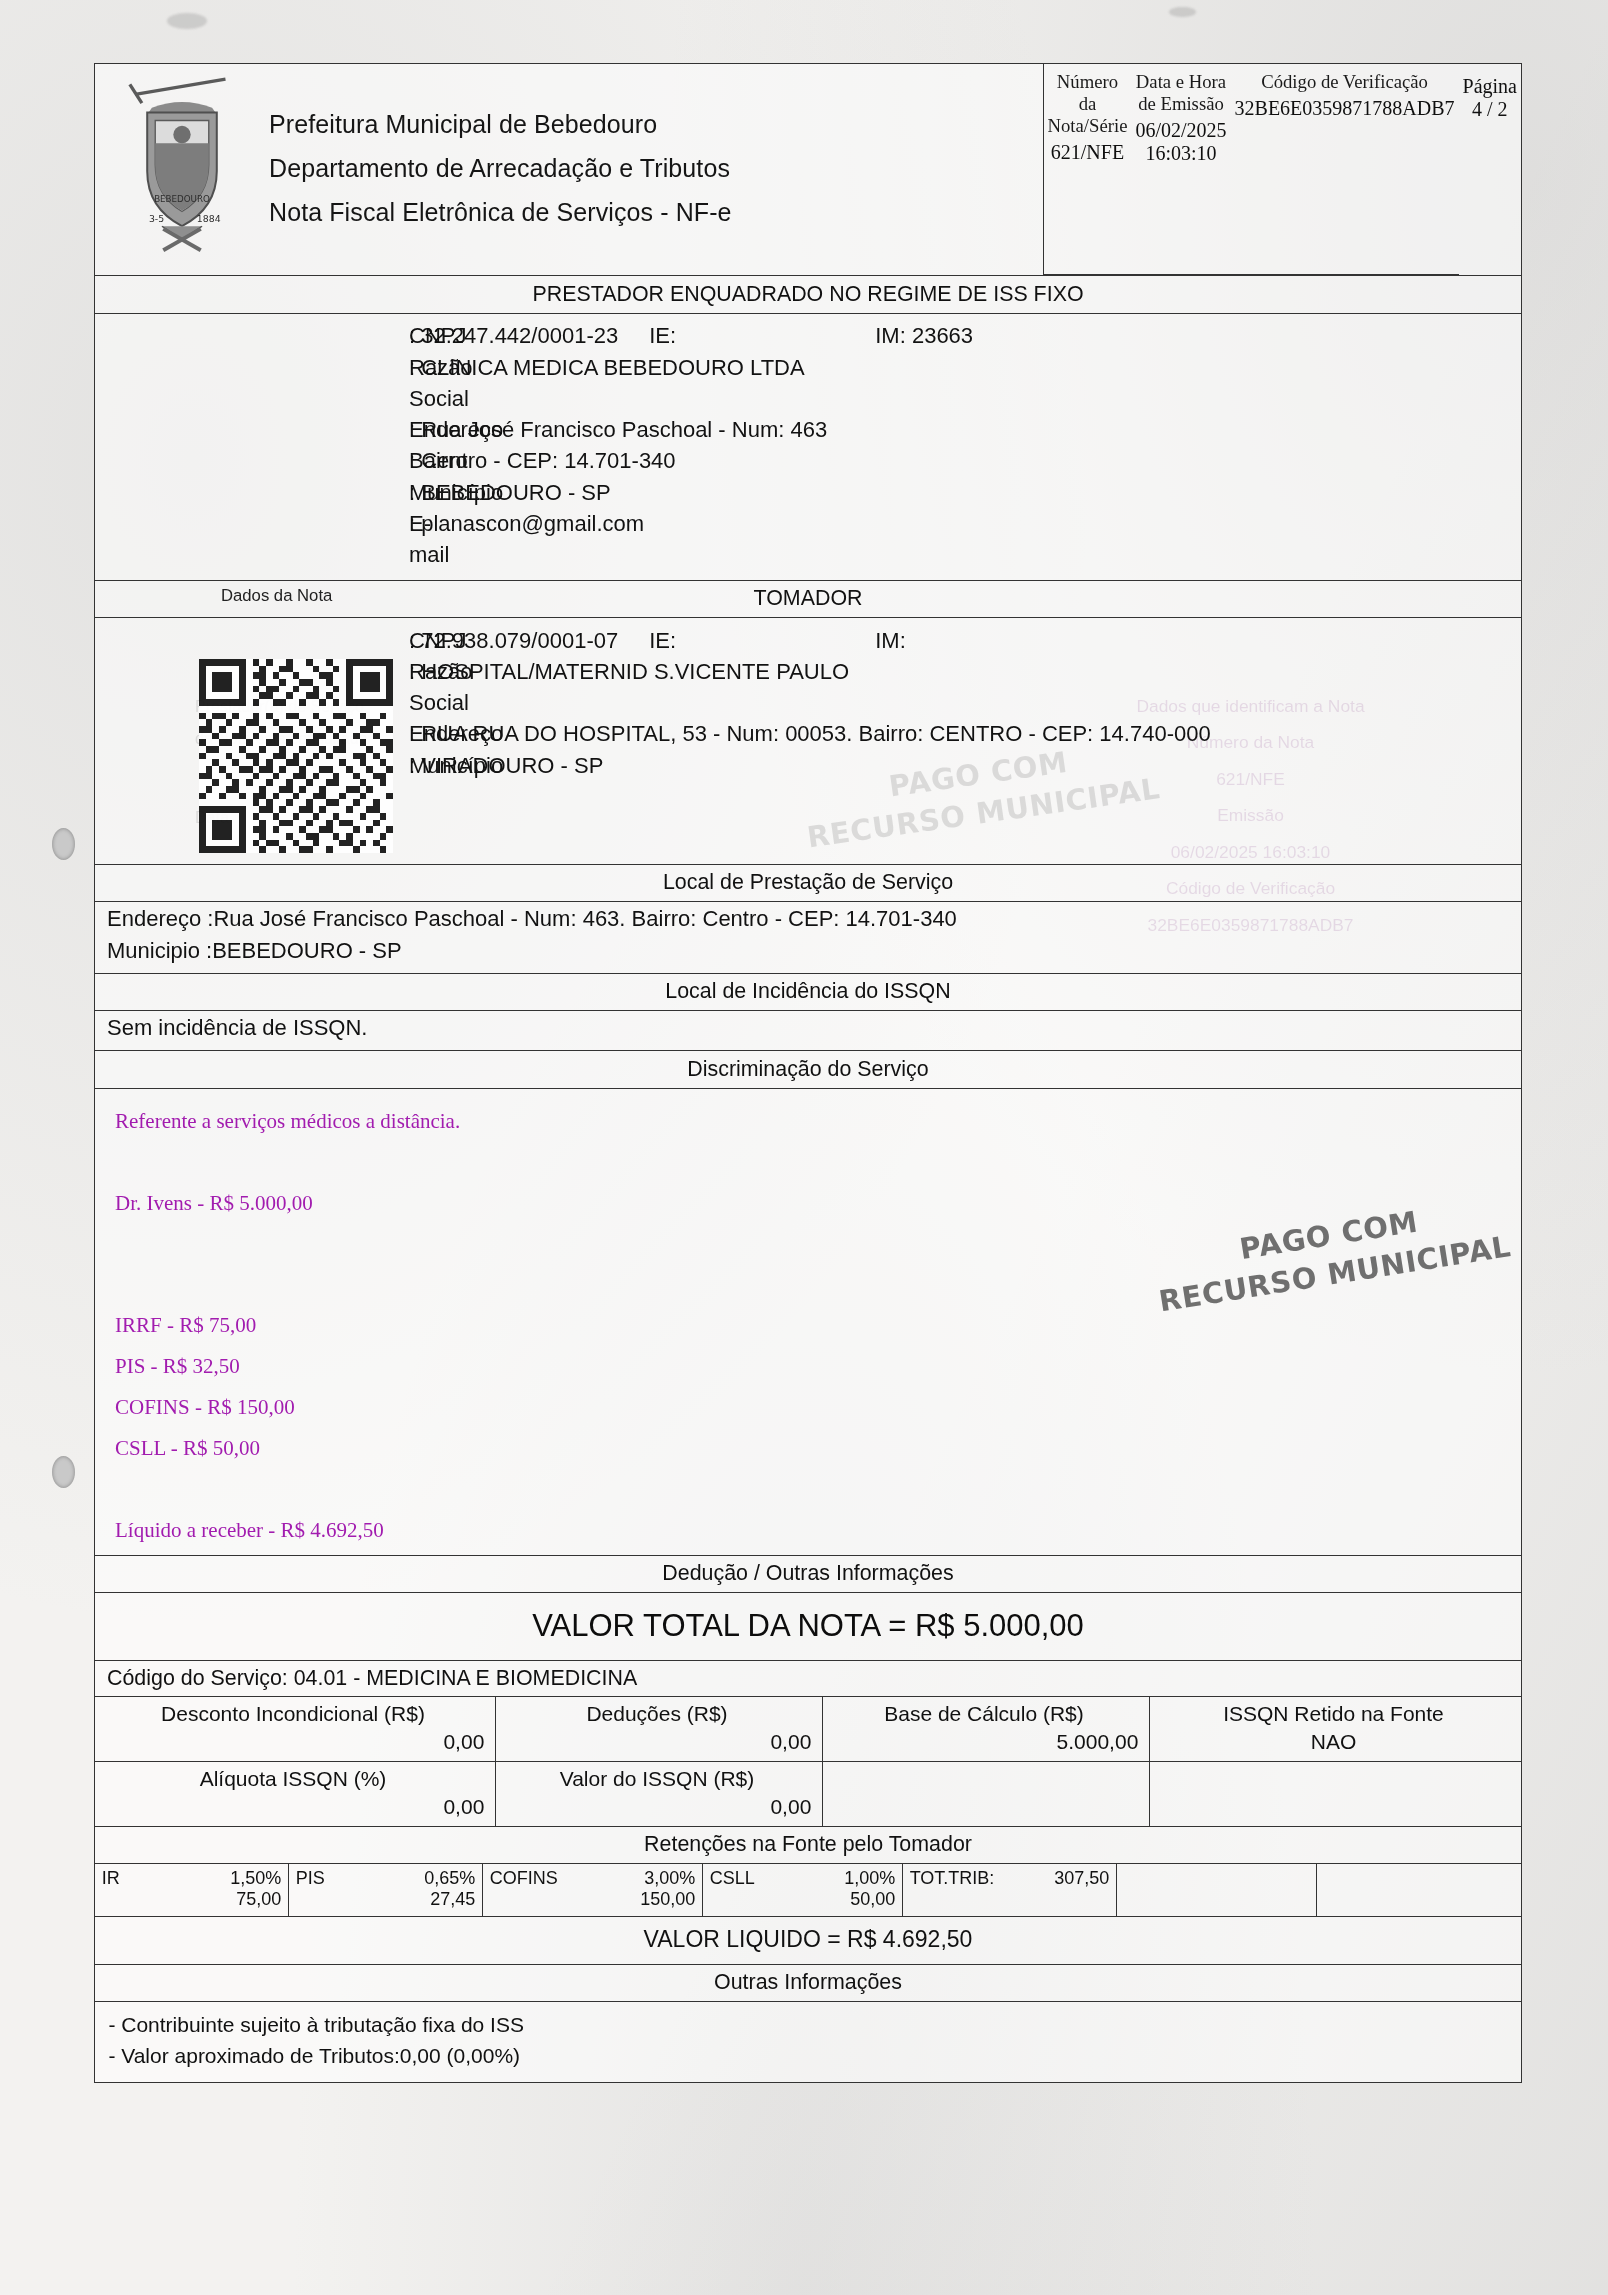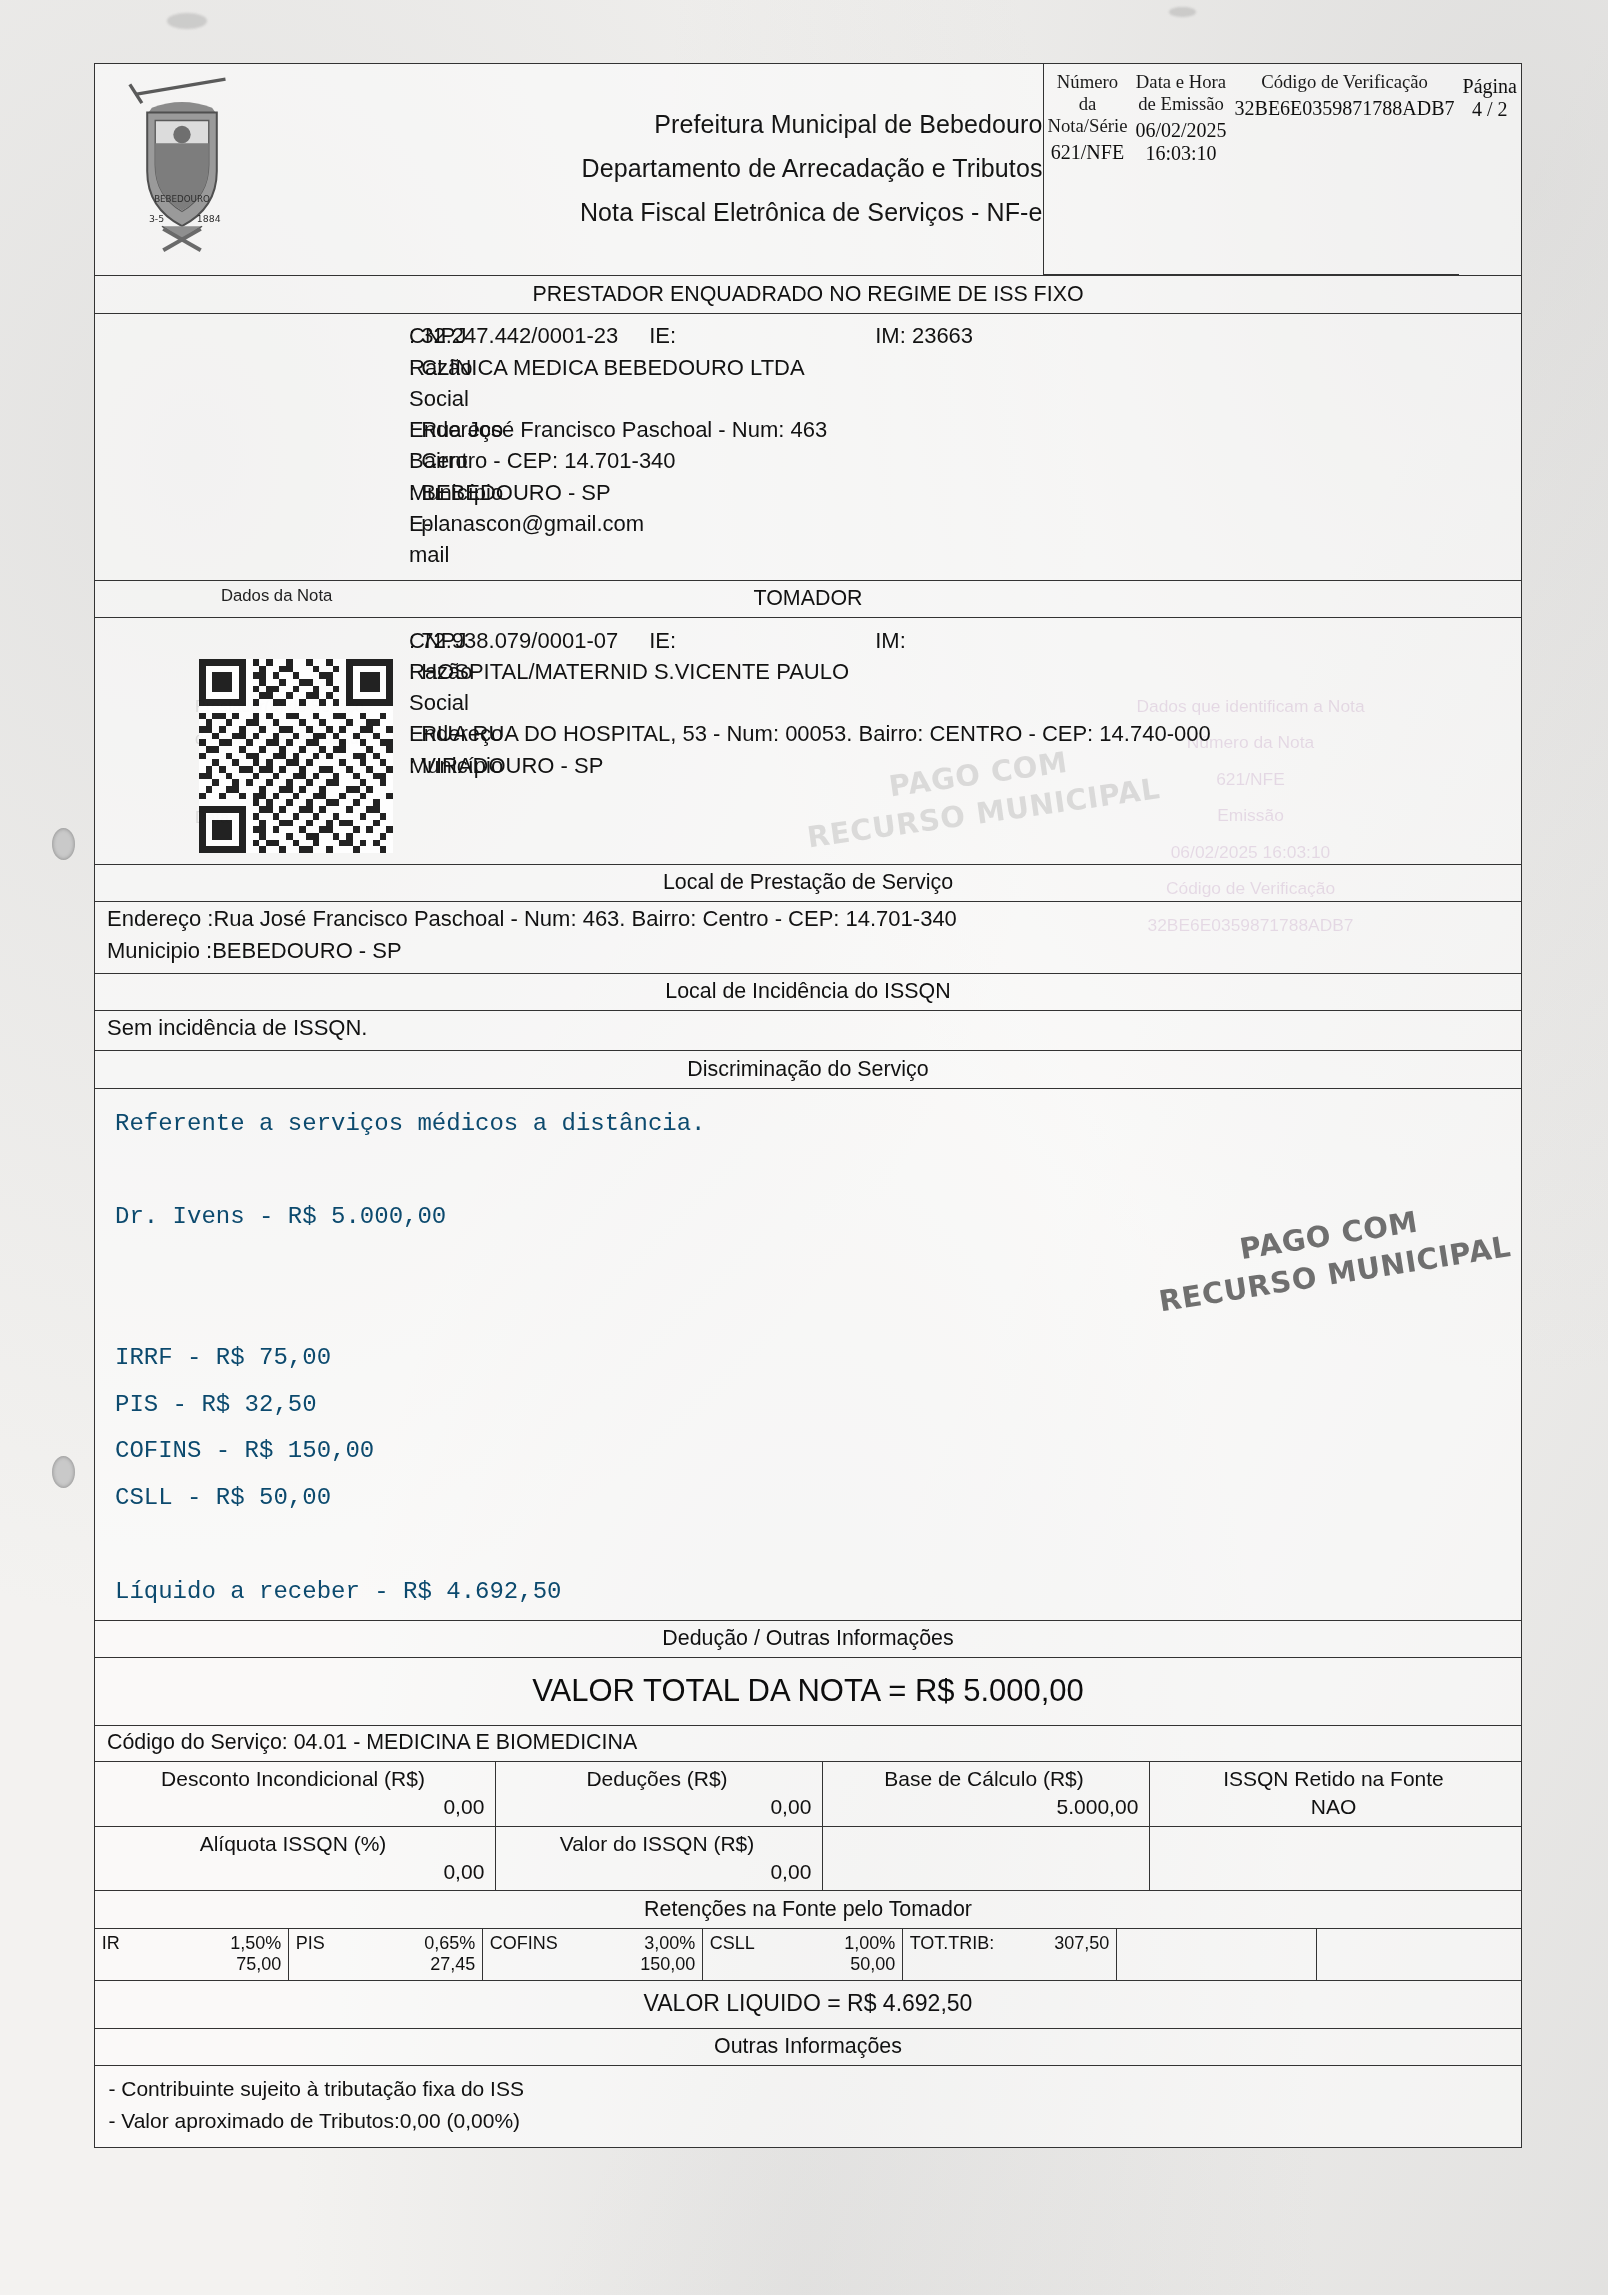--- a/index.html
+++ b/index.html
@@ -60,21 +60,21 @@
   }
   .brasao {
     width: 174px;
     display: flex;
     align-items: center;
     justify-content: center;
     padding: 6.7px 0 10.7px 0;
   }
   .hdr-titles {
     flex: 1;
-    text-align: right;
+    text-align: left;
     padding: 14.7px 0 17.4px 0;
   }
   .hdr-titles div {
     font-size: 25px;
     letter-spacing: 0.1px;
     margin: 14.7px 0;
     color: #151515;
   }
   .hdr-right {
     flex: 1;
@@ -136,26 +136,26 @@
     text-align: right;
   }
 
   .sec-text {
     font-size: 22px;
     padding: 4px 0 5.3px 12px;
     color: #121212;
   }
 
   .disc {
-    font-family: Liberation Mono, monospace;
-    font-size: 24px;
+    font-family: Liberation Serif, serif;
+    font-size: 21px;
     line-height: 1.95;
     padding: 12px 0 4px 20px;
     white-space: pre-wrap;
-    color: #0c4a6e;
+    color: #a21caf;
     position: relative;
     min-height: 374px;
     box-sizing: border-box;
   }
 
   .total-line {
     text-align: center;
     font-size: 31px;
     padding: 14.7px 0 16px 0;
     border-bottom: 1.3px solid #333;

